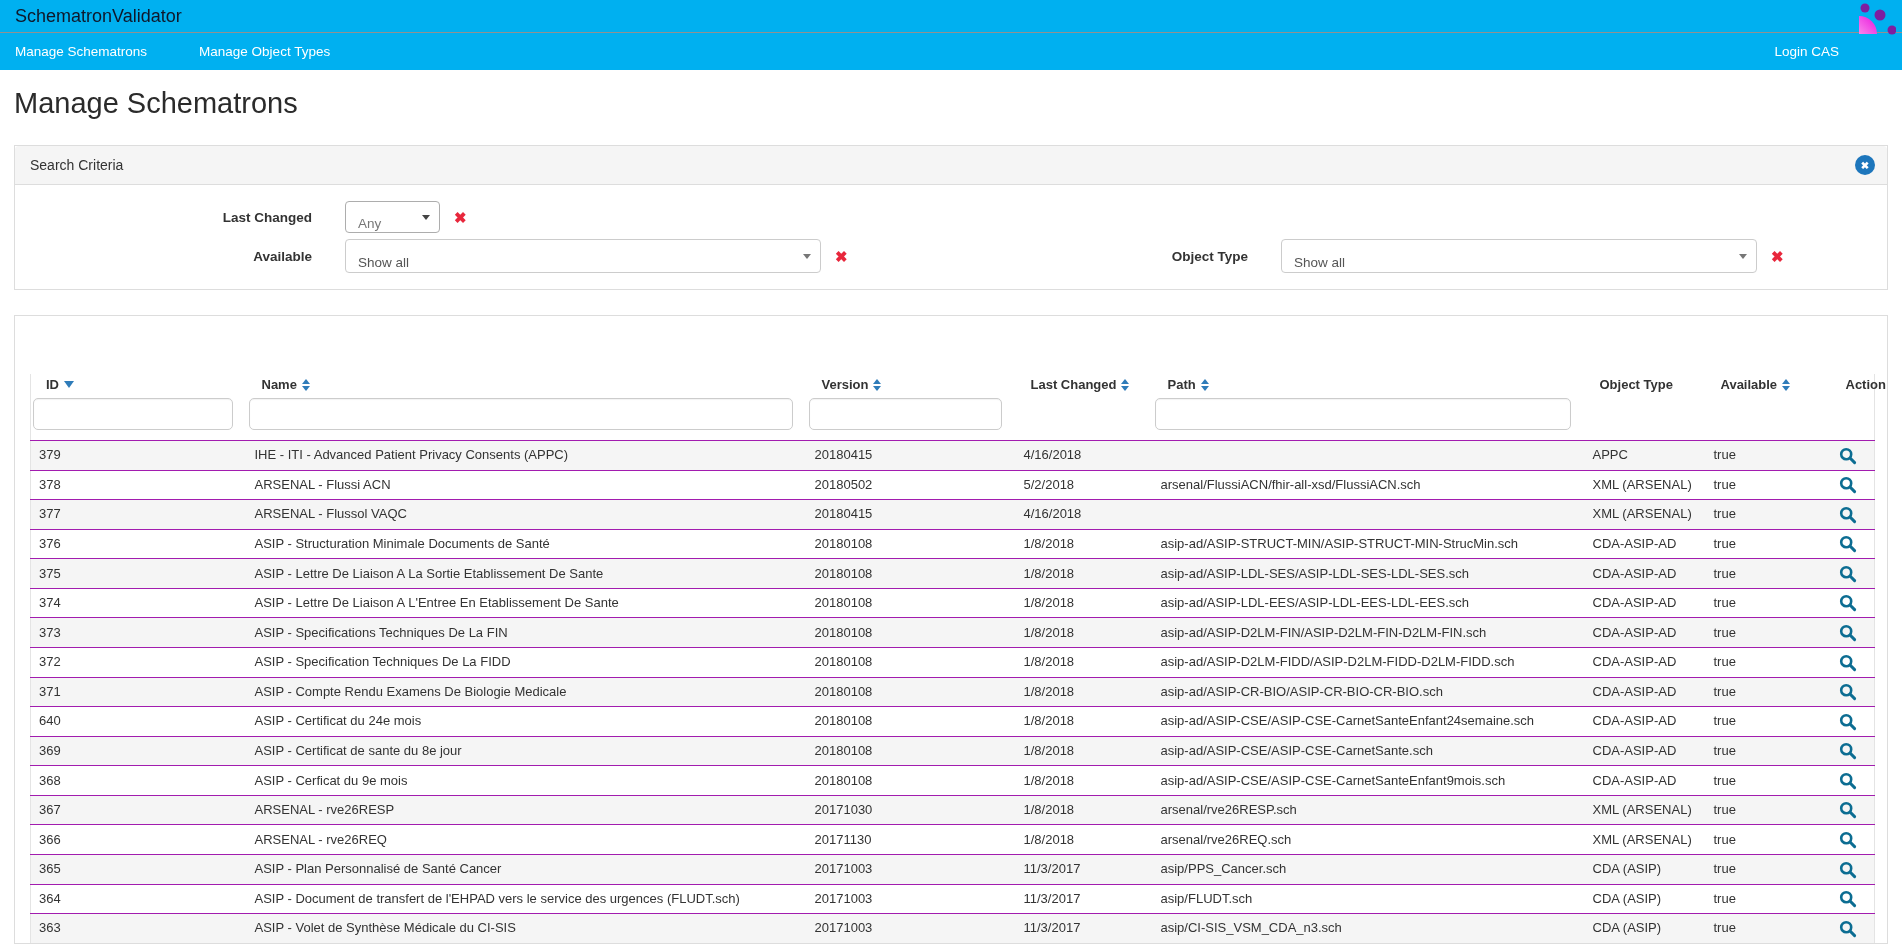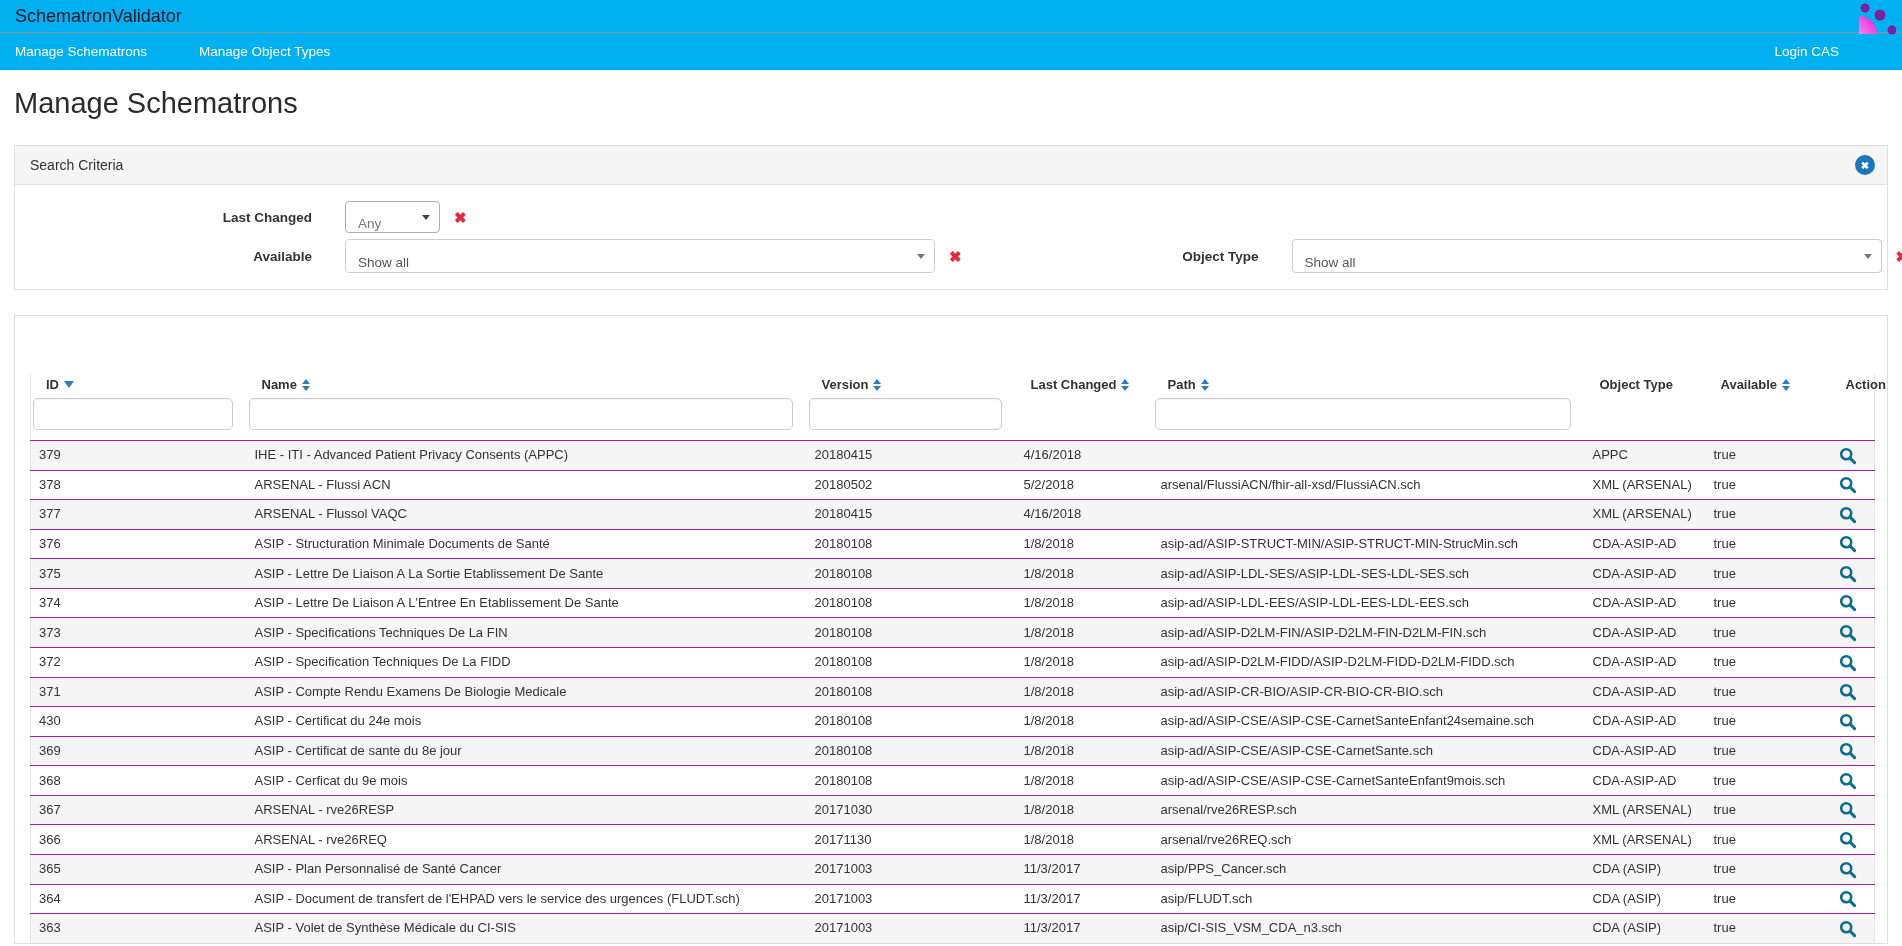--- a/index.html
+++ b/index.html
@@ -57,21 +57,21 @@
   }
   .control-label.right-col { flex: 0 0 330px; }
   .sel {
     position: relative; height: 34px; background: #fff;
     border: 1px solid #ccc; border-radius: 4px;
     display: flex; align-items: center;
     padding: 12px 24px 0 12px;
     font-size: 13.5px; color: #555; cursor: pointer;
   }
   .sel-small { width: 95px; height: 32px; border-color: #adadad; color: #777; }
-  .sel-wide { width: 590px; }
+  .sel-wide { width: 476px; }
   .caret {
     position: absolute; right: 9px; top: 50%; margin-top: -2px;
     width: 0; height: 0;
     border-left: 4px solid transparent; border-right: 4px solid transparent;
     border-top: 5px solid #777;
   }
   .sel-small .caret { border-top-color: #444; }
   .clear-x {
     margin-left: 14px; color: #e8273c; font-size: 15px; font-weight: bold;
     cursor: pointer; line-height: 1;
@@ -340,21 +340,21 @@
               <td>1/8/2018</td>
               <td>asip-ad/ASIP-CR-BIO/ASIP-CR-BIO-CR-BIO.sch</td>
               <td>CDA-ASIP-AD</td>
               <td>true</td>
               <td class="action-cell"><svg class="magnifier" width="18" height="18" viewBox="0 0 18 18">
                   <circle cx="7.2" cy="7.2" r="5" fill="none" stroke="#0c6d92" stroke-width="2.6"></circle>
                   <line x1="11" y1="11" x2="15.6" y2="15.6" stroke="#0c6d92" stroke-width="3" stroke-linecap="round"></line>
                 </svg></td>
             </tr>
             <tr>
-              <td>430</td>
+              <td>640</td>
               <td>ASIP - Certificat du 24e mois</td>
               <td>20180108</td>
               <td>1/8/2018</td>
               <td>asip-ad/ASIP-CSE/ASIP-CSE-CarnetSanteEnfant24semaine.sch</td>
               <td>CDA-ASIP-AD</td>
               <td>true</td>
               <td class="action-cell"><svg class="magnifier" width="18" height="18" viewBox="0 0 18 18">
                   <circle cx="7.2" cy="7.2" r="5" fill="none" stroke="#0c6d92" stroke-width="2.6"></circle>
                   <line x1="11" y1="11" x2="15.6" y2="15.6" stroke="#0c6d92" stroke-width="3" stroke-linecap="round"></line>
                 </svg></td>

